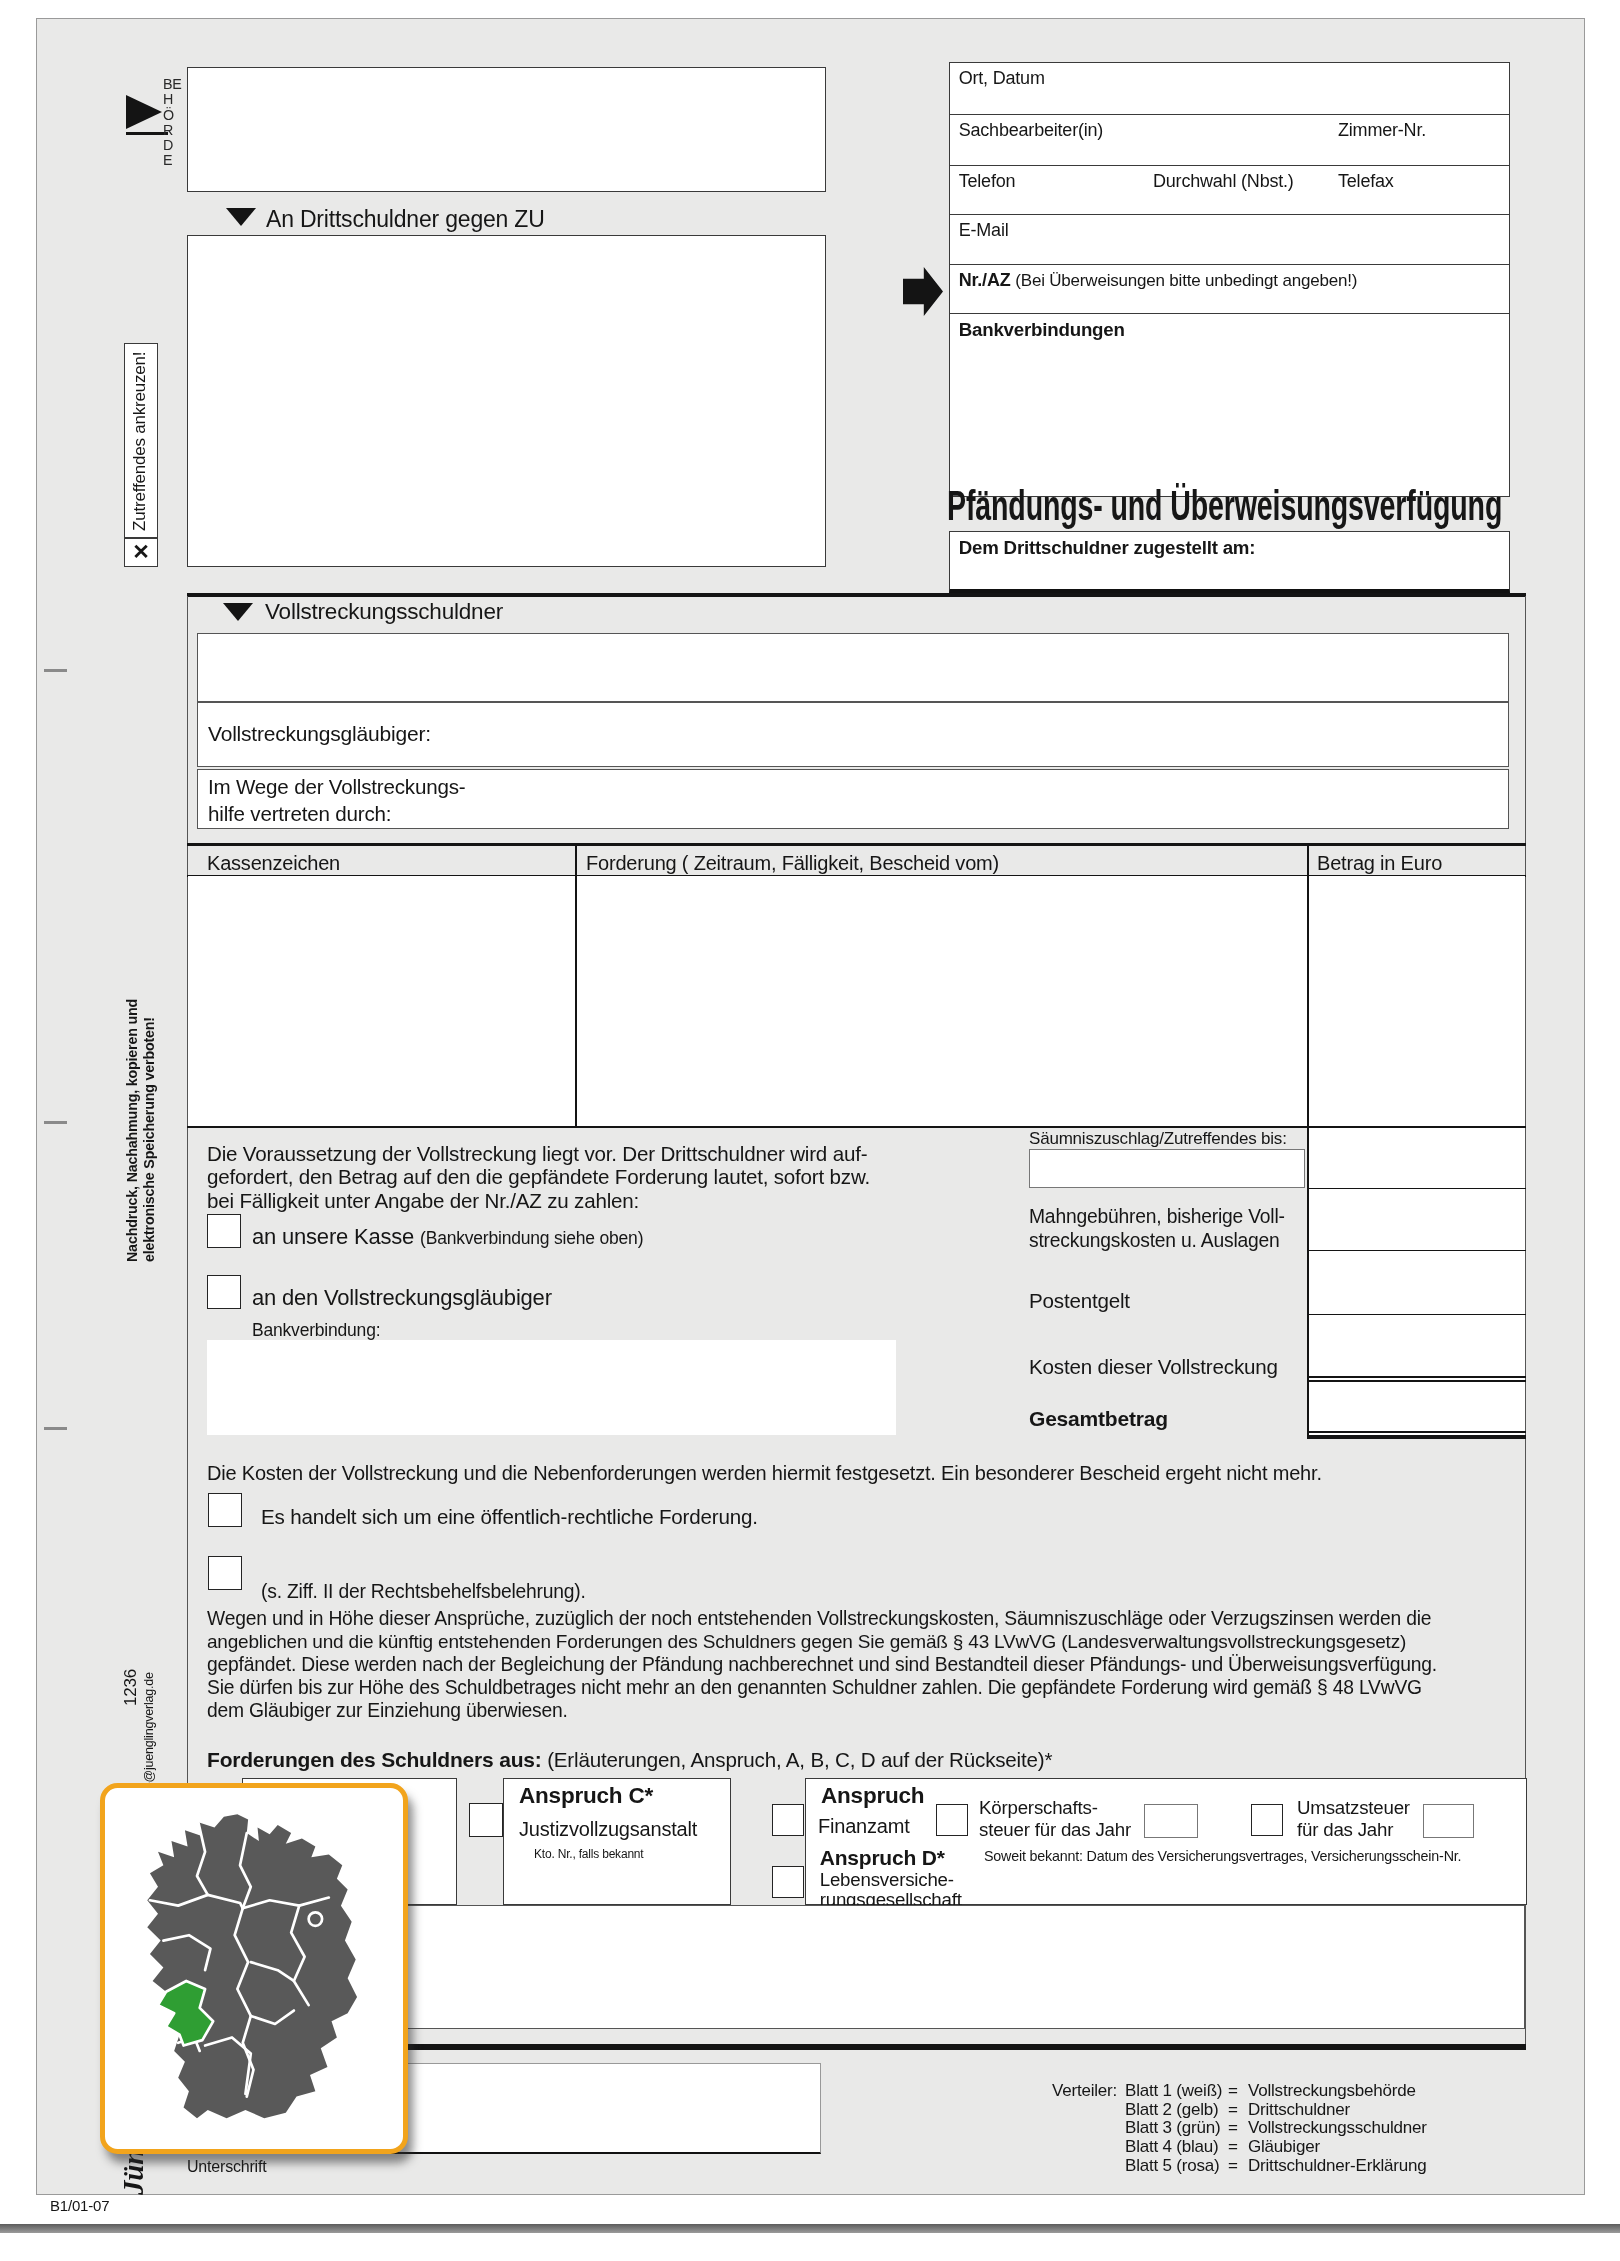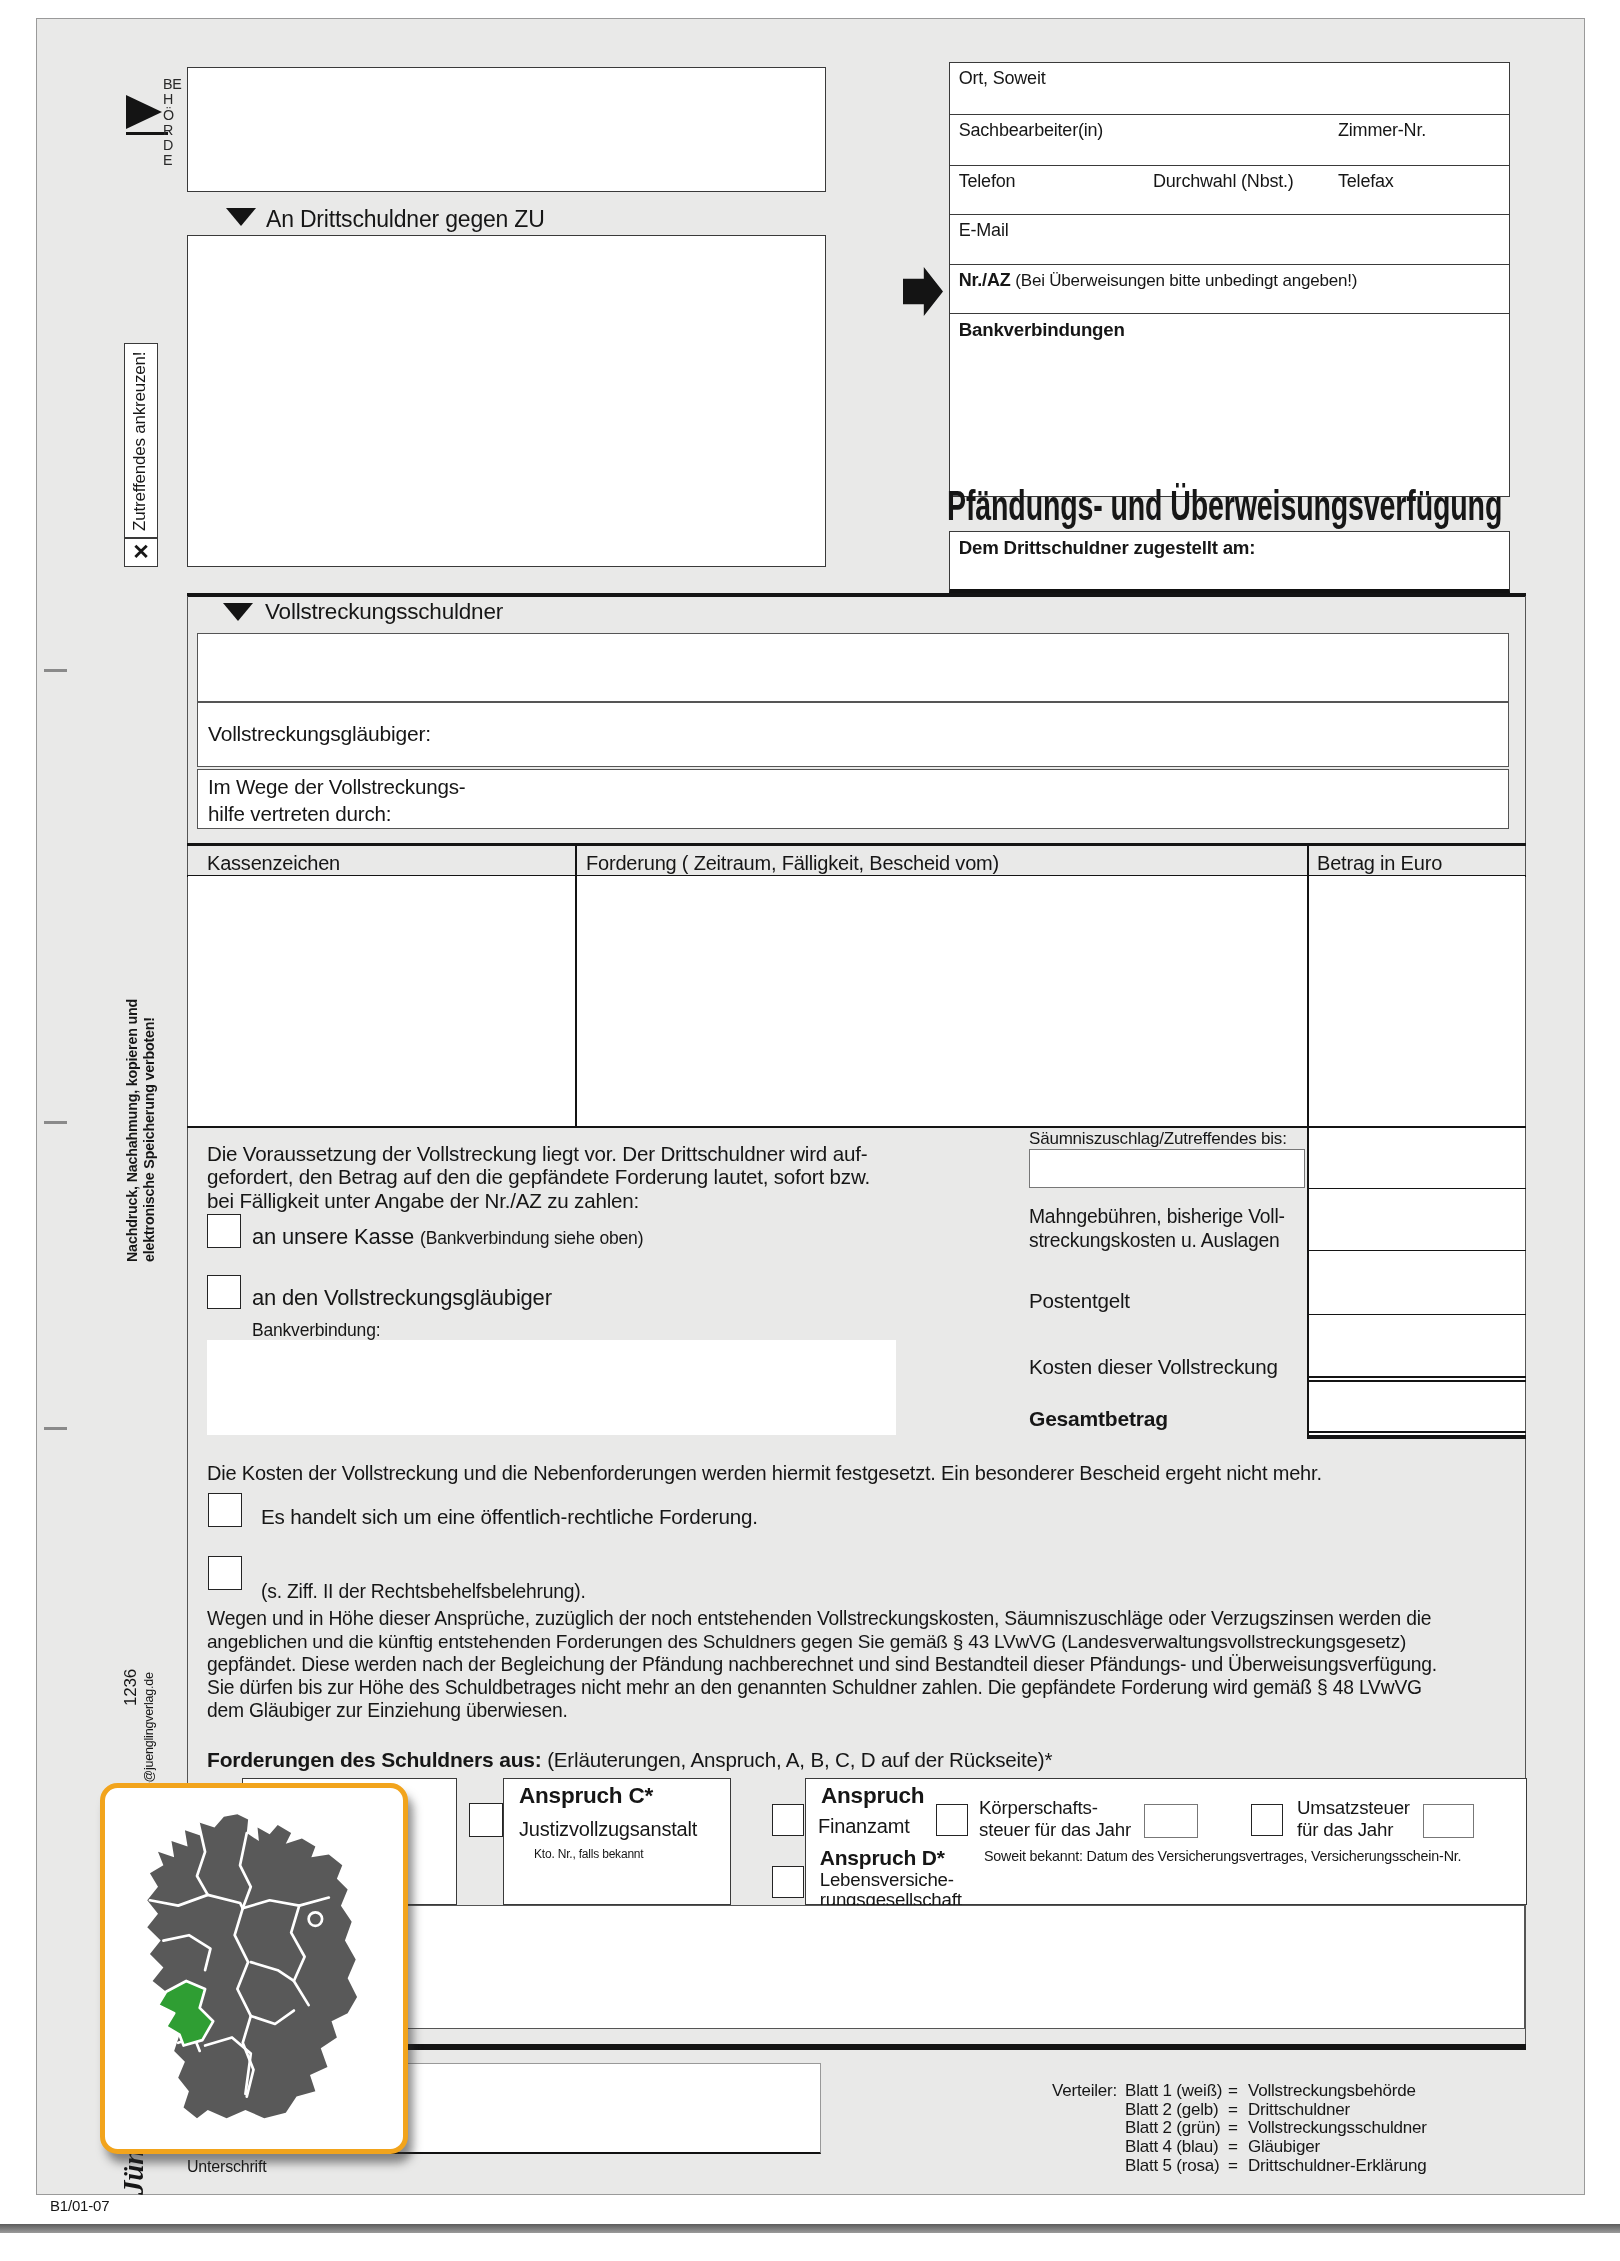--- a/index.html
+++ b/index.html
@@ -49,21 +49,21 @@
   <div class="w" style="left:187px;top:235px;width:639px;height:332px"></div>
 
   <div class="w" style="left:124px;top:343px;width:34px;height:195px">
     <div class="vert" style="left:5px;top:6.2px;height:181px;font-size:17px">Zutreffendes ankreuzen!</div>
   </div>
   <div class="w" style="left:124px;top:538px;width:34px;height:29px;border-width:1.9px;text-align:center">
     <span class="b" style="font-size:21px;line-height:26px">✕</span>
   </div>
 
   <div class="w" style="left:949px;top:62px;width:561px;height:53px">
-    <div class="t" style="left:8.7px;top:5px;font-size:18px">Ort, Soweit</div>
+    <div class="t" style="left:8.7px;top:5px;font-size:18px">Ort, Datum</div>
   </div>
   <div class="w" style="left:949px;top:114px;width:561px;height:52px">
     <div class="t" style="left:8.7px;top:5px;font-size:18px">Sachbearbeiter(in)</div>
     <div class="t" style="left:388px;top:5px;font-size:18px">Zimmer-Nr.</div>
   </div>
   <div class="w" style="left:949px;top:165px;width:561px;height:50px">
     <div class="t" style="left:8.7px;top:5px;font-size:18px">Telefon</div>
     <div class="t" style="left:203px;top:5px;font-size:18px">Durchwahl (Nbst.)</div>
     <div class="t" style="left:388px;top:5px;font-size:18px">Telefax</div>
   </div>
@@ -204,21 +204,21 @@
   <div class="a" style="left:187px;top:2063px;width:634px;height:91px;background:#fff;border:0.6px solid #999;border-bottom:2.5px solid #111"></div>
   <div class="t" style="left:187px;top:2158px;font-size:16px">Unterschrift</div>
 
   <div class="t" style="left:1052px;top:2081px;font-size:17px">Verteiler:</div>
   <div class="t" style="left:1125px;top:2081px;font-size:17px"><span>Blatt 1 (weiß)</span></div>
   <div class="t" style="left:1228px;top:2081px;font-size:17px">=</div>
   <div class="t" style="left:1248px;top:2081px;font-size:17px">Vollstreckungsbehörde</div>
   <div class="t" style="left:1125px;top:2100px;font-size:17px"><span>Blatt 2 (gelb)</span></div>
   <div class="t" style="left:1228px;top:2100px;font-size:17px">=</div>
   <div class="t" style="left:1248px;top:2100px;font-size:17px">Drittschuldner</div>
-  <div class="t" style="left:1125px;top:2118px;font-size:17px"><span>Blatt 2 (grün)</span></div>
+  <div class="t" style="left:1125px;top:2118px;font-size:17px"><span>Blatt 3 (grün)</span></div>
   <div class="t" style="left:1228px;top:2118px;font-size:17px">=</div>
   <div class="t" style="left:1248px;top:2118px;font-size:17px">Vollstreckungsschuldner</div>
   <div class="t" style="left:1125px;top:2137px;font-size:17px"><span>Blatt 4 (blau)</span></div>
   <div class="t" style="left:1228px;top:2137px;font-size:17px">=</div>
   <div class="t" style="left:1248px;top:2137px;font-size:17px">Gläubiger</div>
   <div class="t" style="left:1125px;top:2156px;font-size:17px"><span>Blatt 5 (rosa)</span></div>
   <div class="t" style="left:1228px;top:2156px;font-size:17px">=</div>
   <div class="t" style="left:1248px;top:2156px;font-size:17px">Drittschuldner-Erklärung</div>
 
   <div class="vert b" style="left:124px;top:984px;width:39px;height:278px;font-size:14.3px;line-height:17px">

